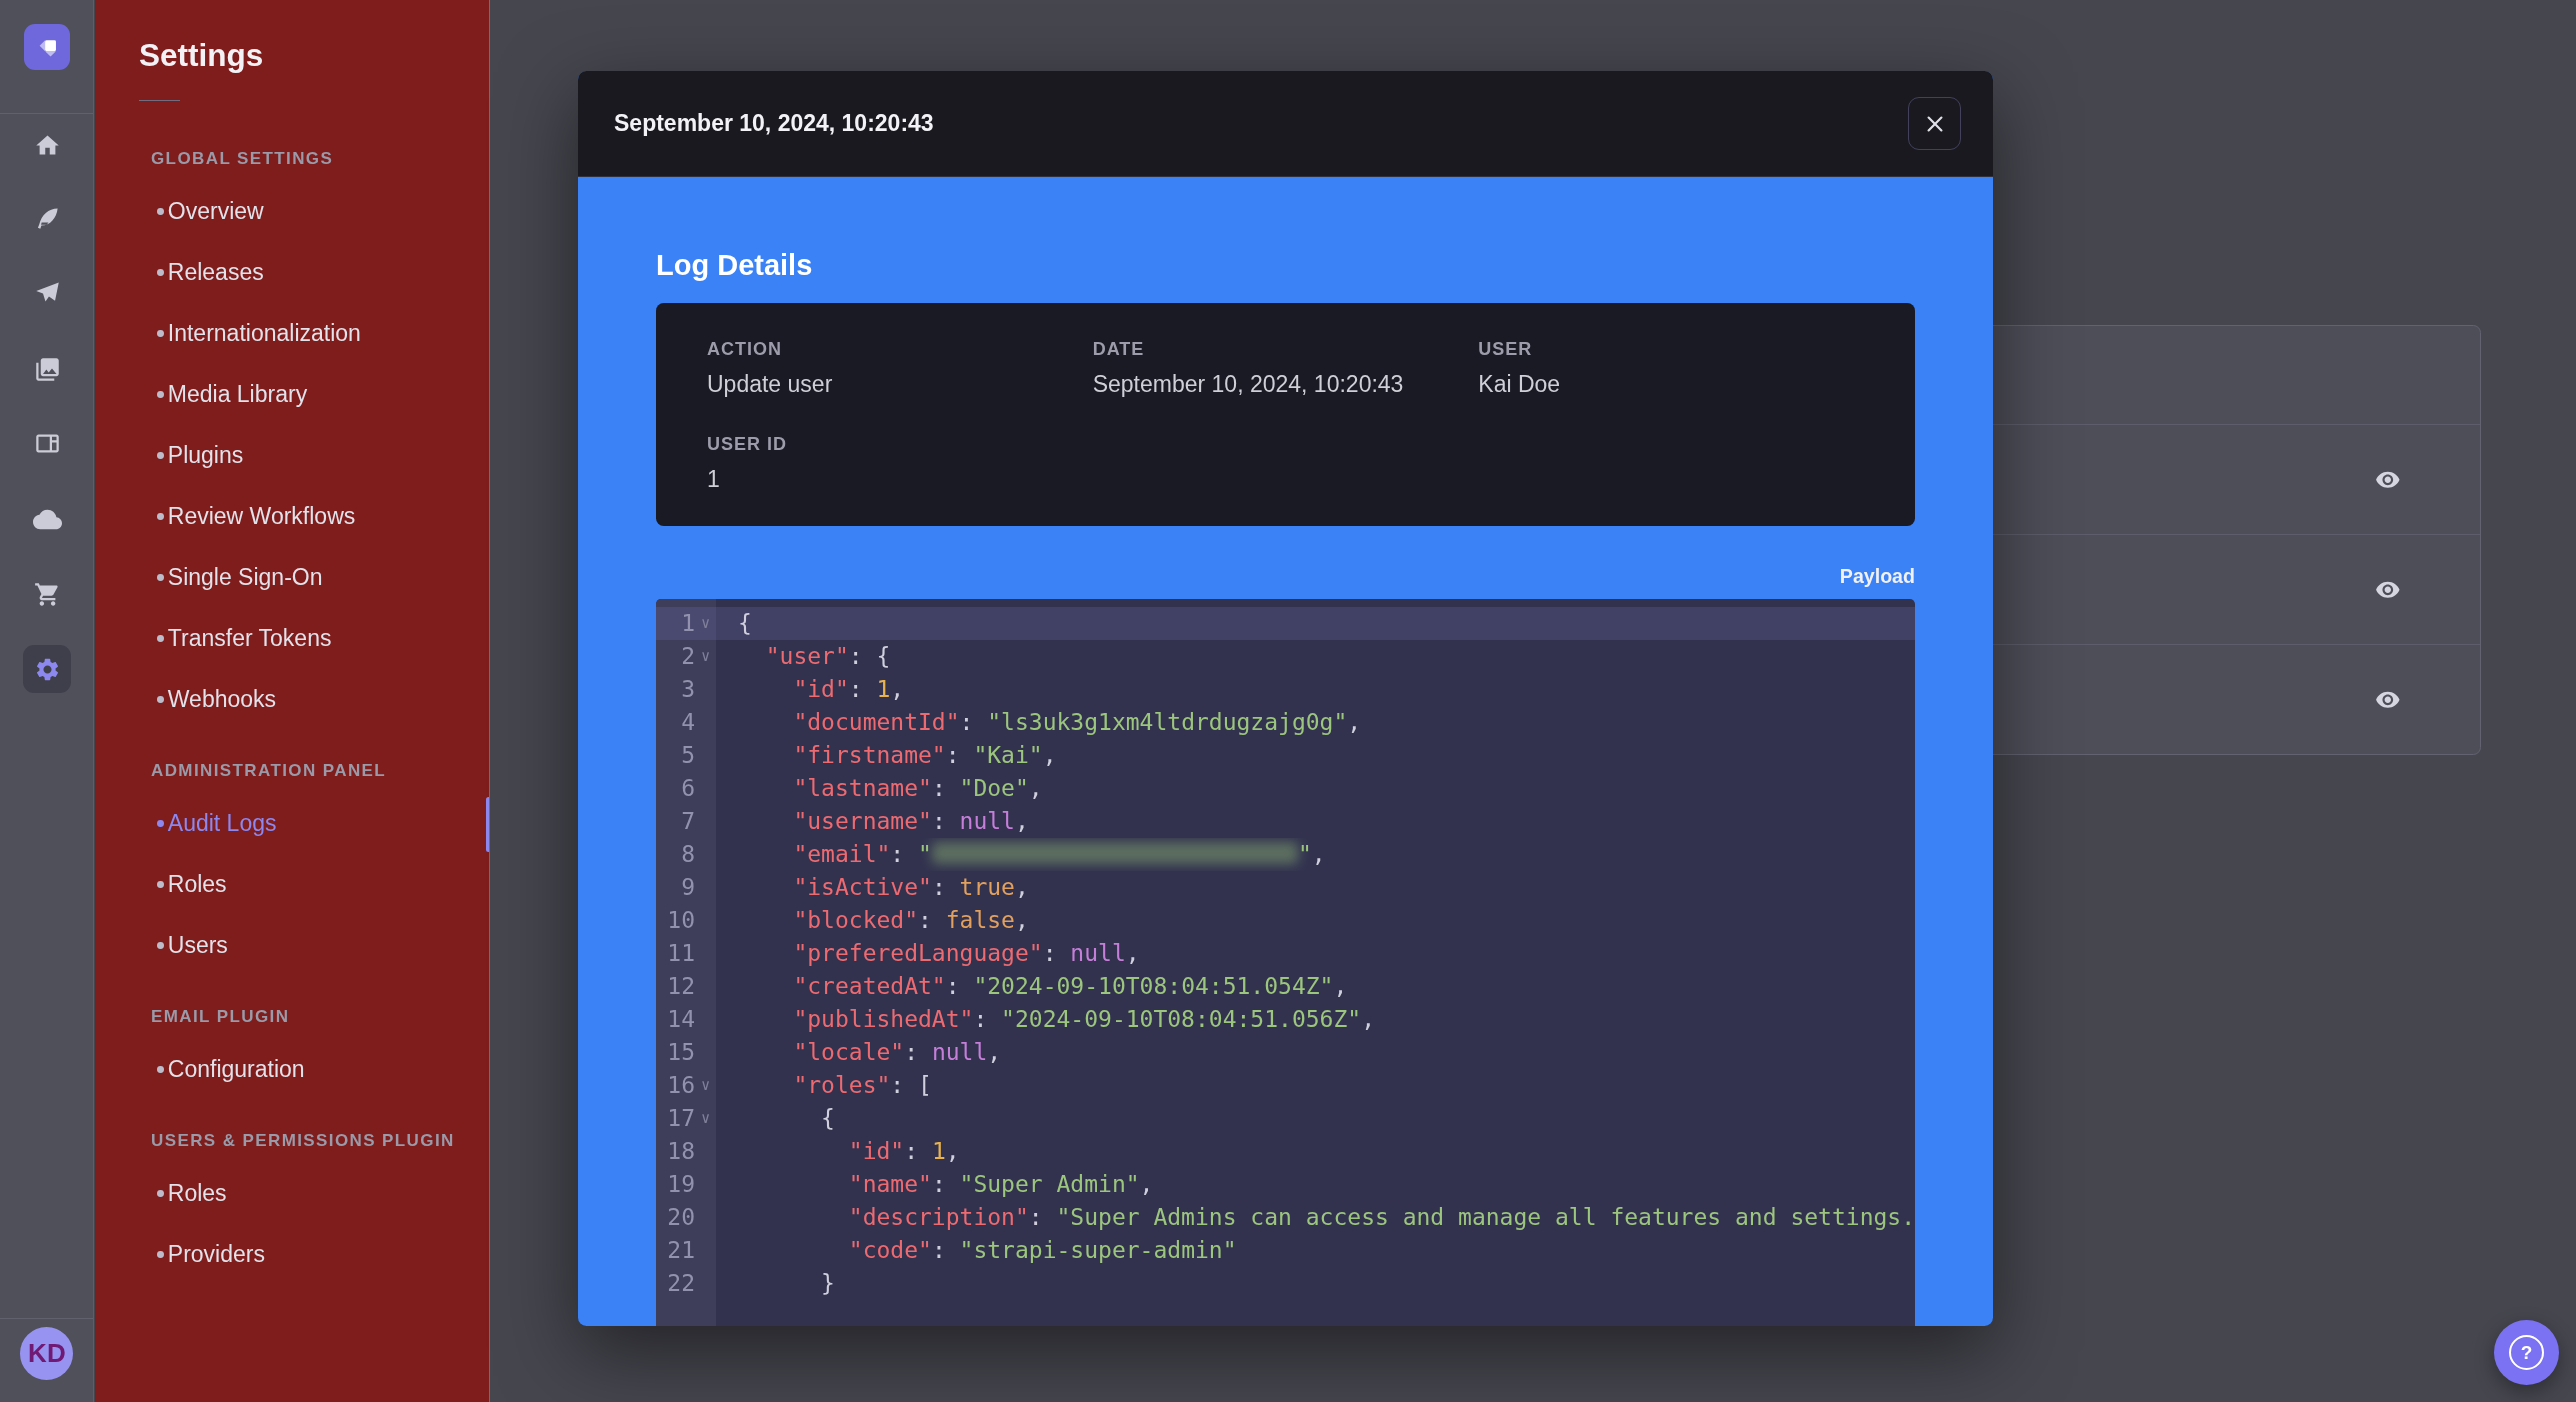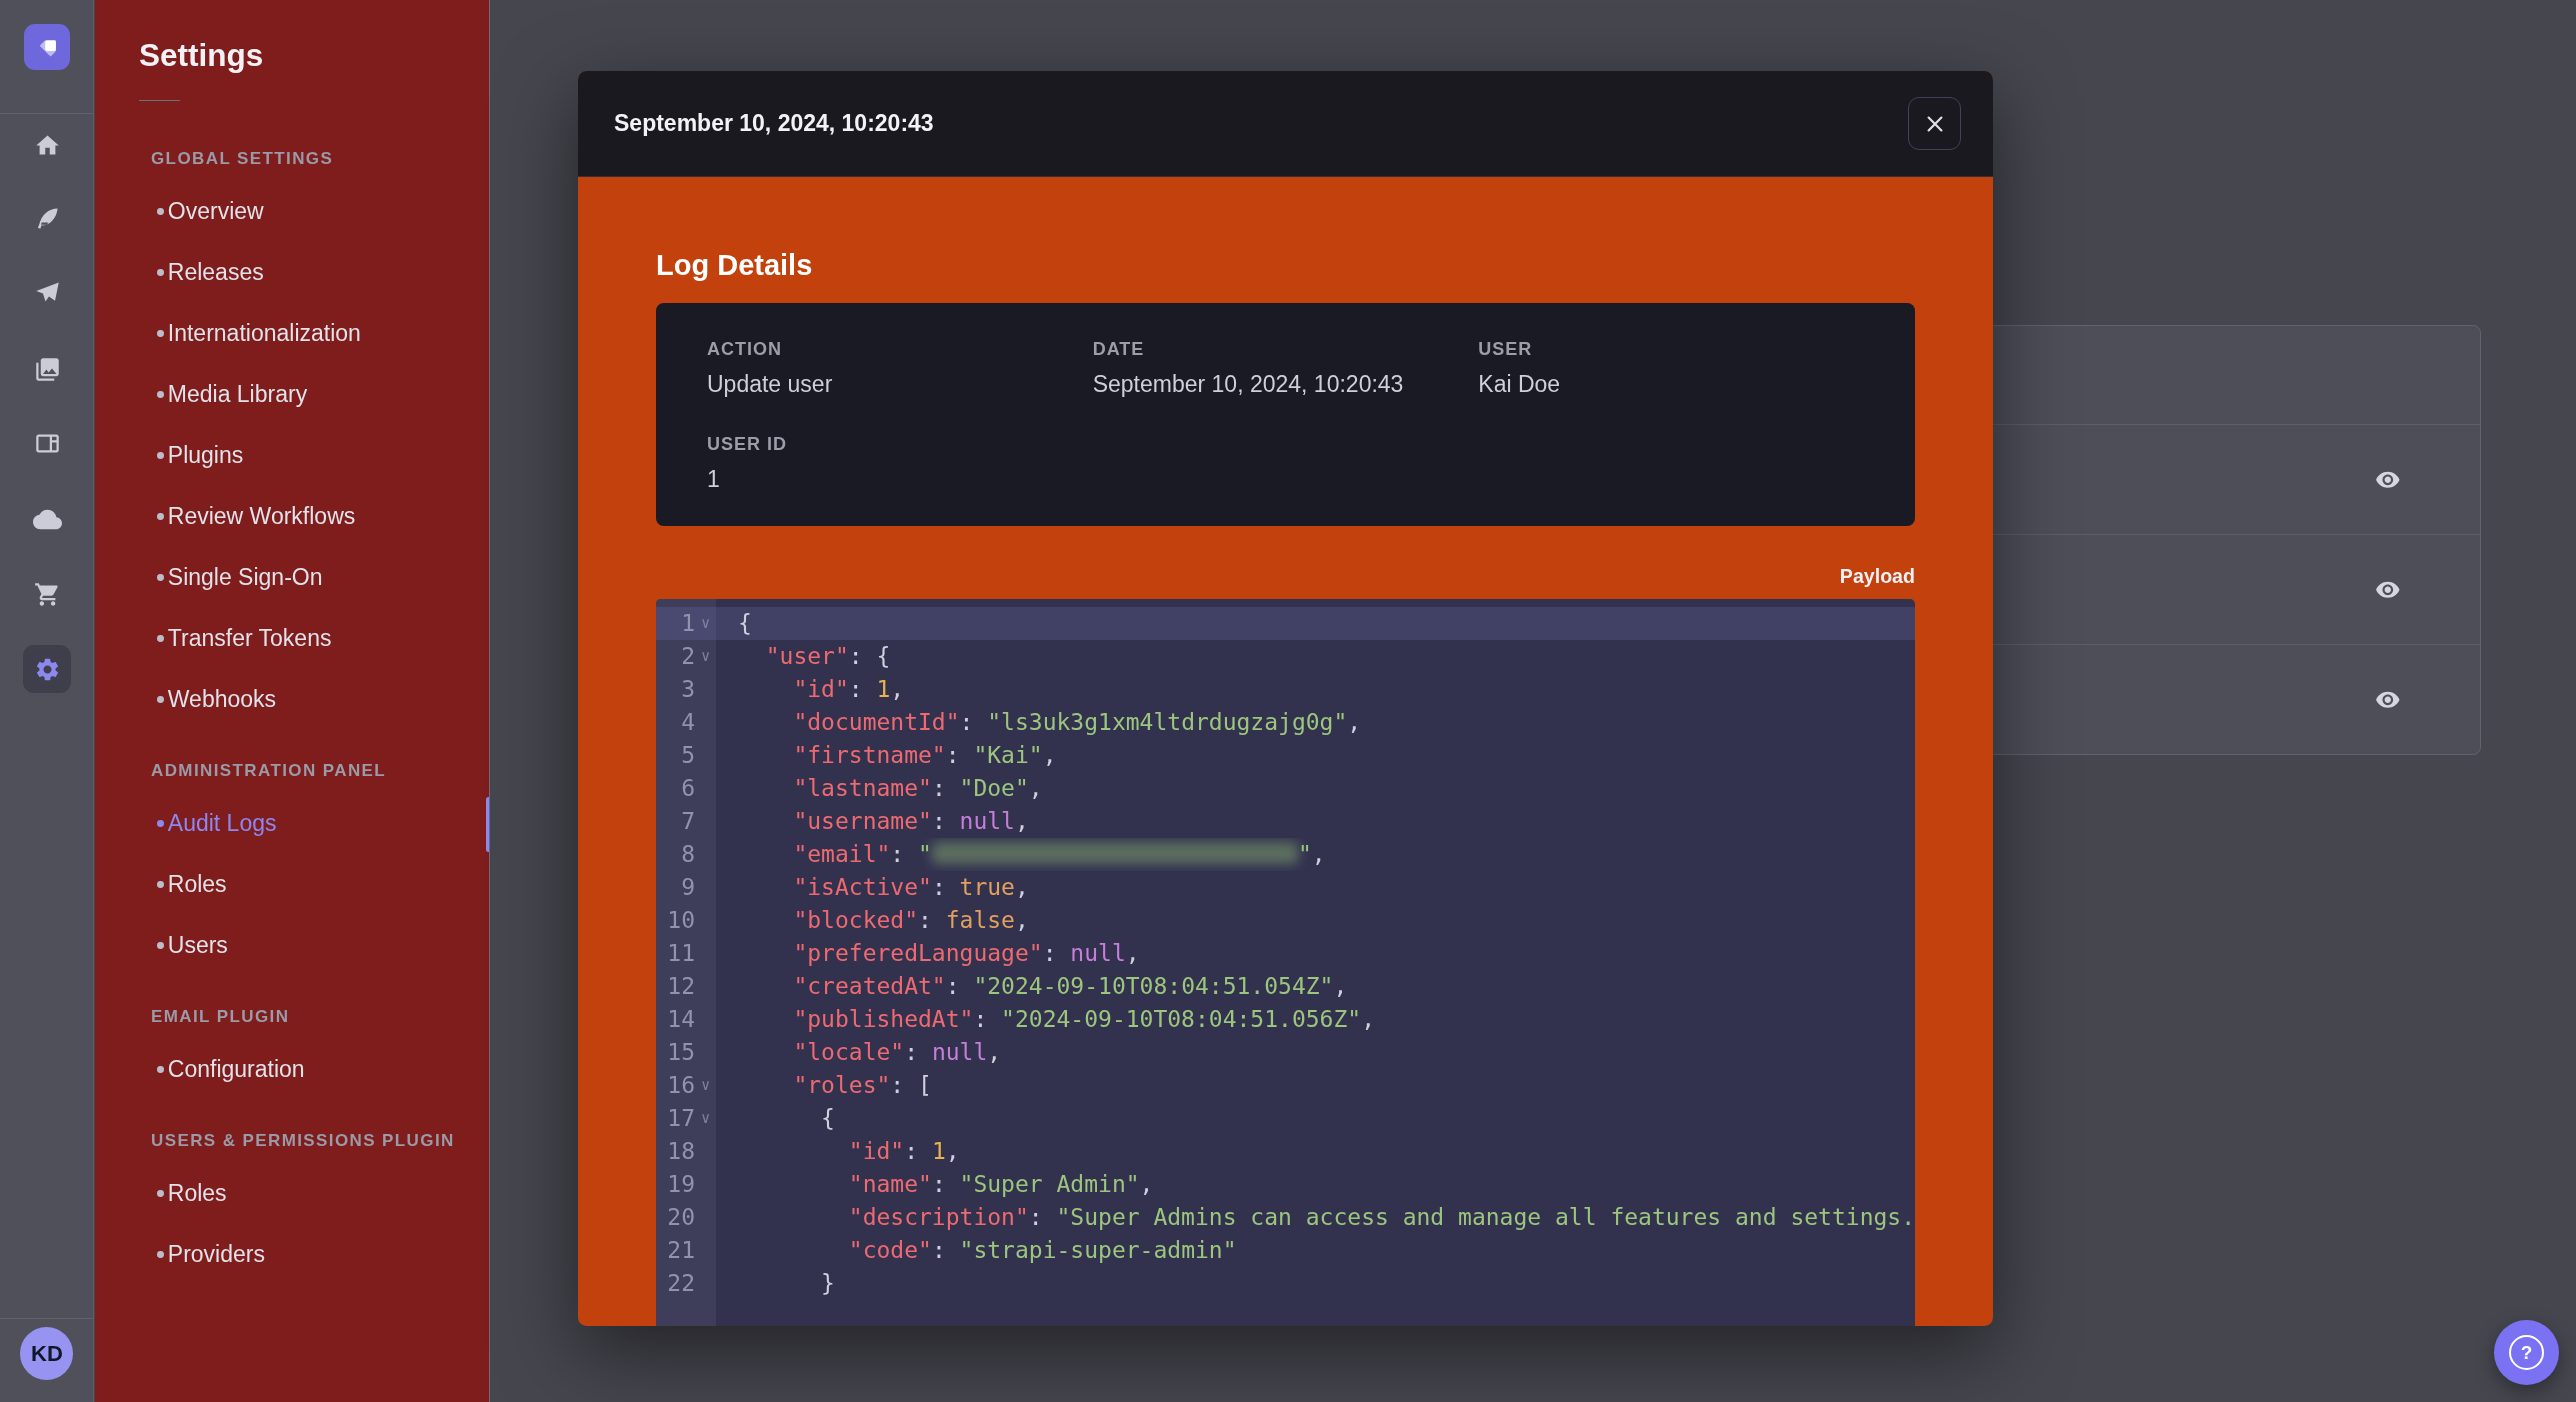--- a/index.html
+++ b/index.html
@@ -11,21 +11,21 @@
     background:#50505b;border-right:0.9px solid #5e5e6a;box-sizing:border-box;}
   .logo{position:absolute;left:24px;top:24px;width:46px;height:46px;border-radius:11px;
     background:var(--logo,#6f68dd);display:flex;align-items:center;justify-content:center;cursor:pointer;}
   .bar-divider{position:absolute;left:0;width:100%;height:0.9px;background:#61616d;}
   .bar-btn{position:absolute;left:23px;width:48px;height:48px;border-radius:11px;
     display:flex;align-items:center;justify-content:center;cursor:pointer;}
   .bar-btn svg{fill:#ccccd8;}
   .bar-btn.active{background:#3f3f4b;}
   .bar-btn.active svg{fill:var(--accent,#8c88f0);}
   .avatar{position:absolute;left:20.4px;top:1327px;width:53px;height:53px;border-radius:50%;
-    background:#9793f0;color:#0f172a;font-weight:700;font-size:22px;
+    background:#9793f0;color:#701a75;font-weight:700;font-size:26px;
     display:flex;align-items:center;justify-content:center;cursor:pointer;}
 
   
   .navpanel{position:absolute;left:95px;top:0;width:395px;height:100%;
     background:#7f1d1d;border-right:1.7px solid #6c6c7e;box-sizing:border-box;
     padding-top:37px;overflow:hidden;}
   .nav-title{margin:0 0 0 44px;font-size:31.5px;font-weight:700;color:#f2f2f6;}
   .title-divider{margin:25.6px 0 0 44px;width:41px;height:1.7px;background:#6e6e80;}
   .nav-section{margin-top:31px;}
   .nav-section.first{margin-top:48px;}
@@ -43,21 +43,21 @@
   .bgcard{position:absolute;left:1953px;top:325px;width:528px;height:430px;
     background:#4e4e59;border:0.9px solid #626270;border-radius:7.7px;box-sizing:border-box;}
   .thead{height:98px;border-bottom:0.9px solid #5d5d6b;}
   .trow{height:110px;border-bottom:0.9px solid #5d5d6b;display:flex;align-items:center;
     justify-content:flex-end;padding-right:73px;box-sizing:border-box;}
   .trow:last-child{border-bottom:none;}
   .eye-btn{width:39px;height:39px;display:flex;align-items:center;justify-content:center;cursor:pointer;background:none;border:none;padding:0;}
   .eye-btn svg{fill:var(--eye,#d6d6e0);}
 
   
-  .modal{position:absolute;left:578px;top:71px;width:1415px;height:1255px;background:#c2410c;
+  .modal{position:absolute;left:578px;top:71px;width:1415px;height:1255px;background:#3b82f6;
     border-radius:8.5px;box-shadow:0 25.6px 77px rgba(0,0,0,.5);overflow:hidden;}
   .modal-header{height:106px;background:#19191f;border-bottom:0.9px solid #30303d;
     display:flex;align-items:center;justify-content:space-between;
     padding:0 32px 0 36px;box-sizing:border-box;}
   .modal-title{font-size:23px;font-weight:700;color:#f3f3f7;}
   .close-btn{width:53px;height:53px;border:0.9px solid #41415c;border-radius:11px;background:transparent;
     display:flex;align-items:center;justify-content:center;cursor:pointer;padding:0;}
   .modal-body{padding:0 78px;}
   .section-title{margin:72px 0 0;font-size:29px;font-weight:700;color:#ffffff;}
   .detailbox{margin-top:21px;height:223px;background:#1a1a24;border-radius:7.7px;box-sizing:border-box;

